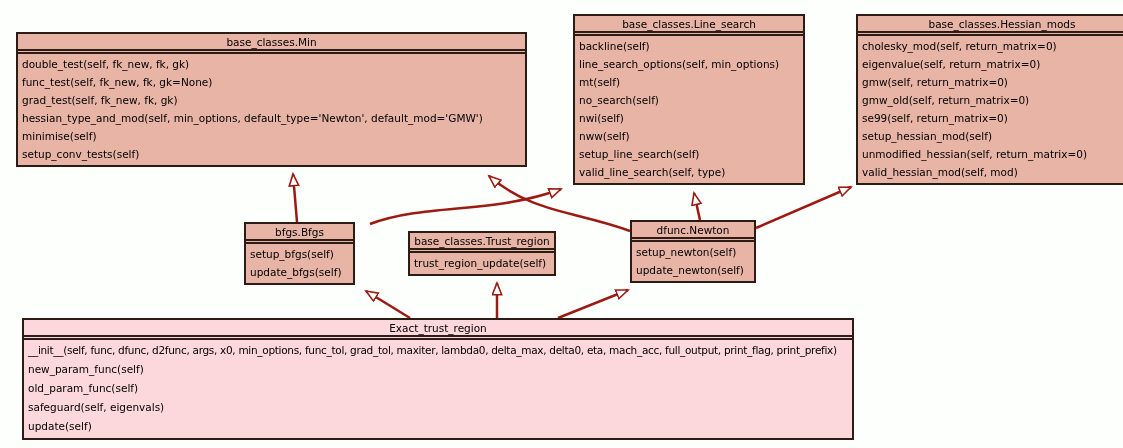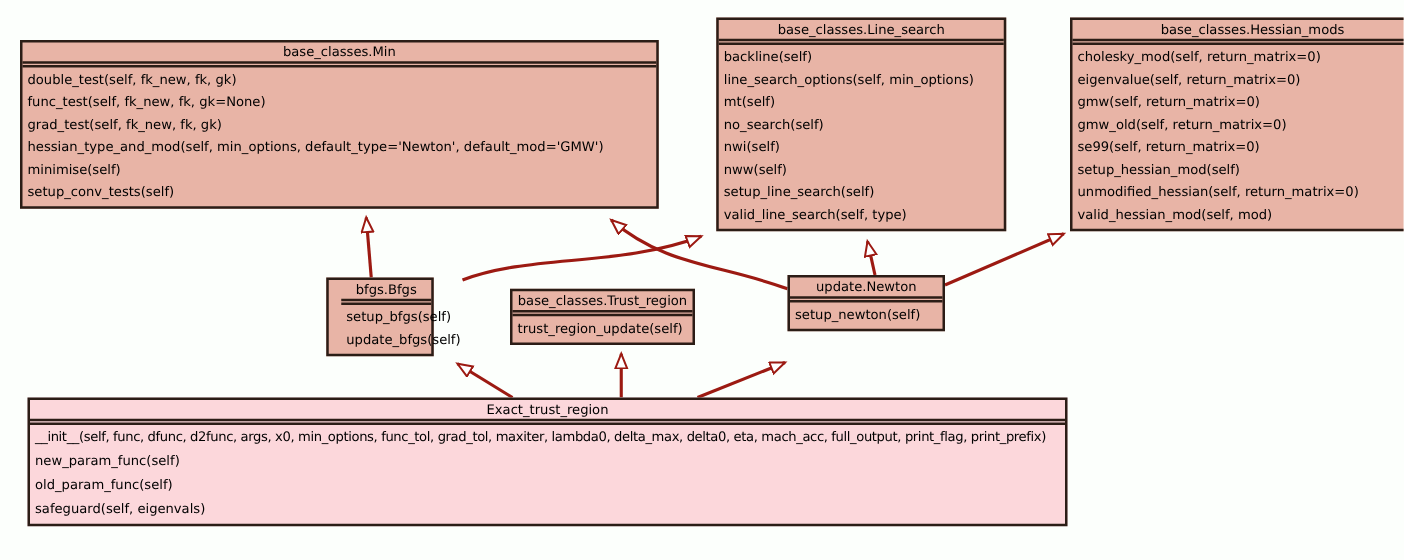--- a/index.html
+++ b/index.html
@@ -103,49 +103,51 @@
       <div class="m">eigenvalue(self, return_matrix=0)</div>
       <div class="m">gmw(self, return_matrix=0)</div>
       <div class="m">gmw_old(self, return_matrix=0)</div>
       <div class="m">se99(self, return_matrix=0)</div>
       <div class="m">setup_hessian_mod(self)</div>
       <div class="m">unmodified_hessian(self, return_matrix=0)</div>
       <div class="m">valid_hessian_mod(self, mod)</div>
     </div>
   </div>
 
-  <div class="class-box" style="left:261px; top:222px; width:86px;padding-left:10px;">
+  <div class="class-box" style="left:244px; top:222px; width:111px;">
     <div class="title">bfgs.Bfgs</div>
     <div class="attrs"></div>
     <div class="methods">
       <div class="m">setup_bfgs(self)</div>
       <div class="m">update_bfgs(self)</div>
     </div>
   </div>
 
   <div class="class-box" style="left:408px; top:231px; width:148px;">
     <div class="title">base_classes.Trust_region</div>
     <div class="attrs"></div>
     <div class="methods">
       <div class="m">trust_region_update(self)</div>
     </div>
   </div>
 
   <div class="class-box" style="left:630px; top:220px; width:126px;">
-    <div class="title">update.Newton</div>
+    <div class="title">dfunc.Newton</div>
     <div class="attrs"></div>
     <div class="methods">
       <div class="m">setup_newton(self)</div>
+      <div class="m">update_newton(self)</div>
     </div>
   </div>
 
   <div class="class-box highlight tall" style="left:22px; top:318px; width:832px;">
     <div class="title">Exact_trust_region</div>
     <div class="attrs"></div>
     <div class="methods">
       <div class="m tight">__init__(self, func, dfunc, d2func, args, x0, min_options, func_tol, grad_tol, maxiter, lambda0, delta_max, delta0, eta, mach_acc, full_output, print_flag, print_prefix)</div>
       <div class="m">new_param_func(self)</div>
       <div class="m">old_param_func(self)</div>
       <div class="m">safeguard(self, eigenvals)</div>
+      <div class="m">update(self)</div>
     </div>
   </div>
 
 </div>
 
 </body></html>

